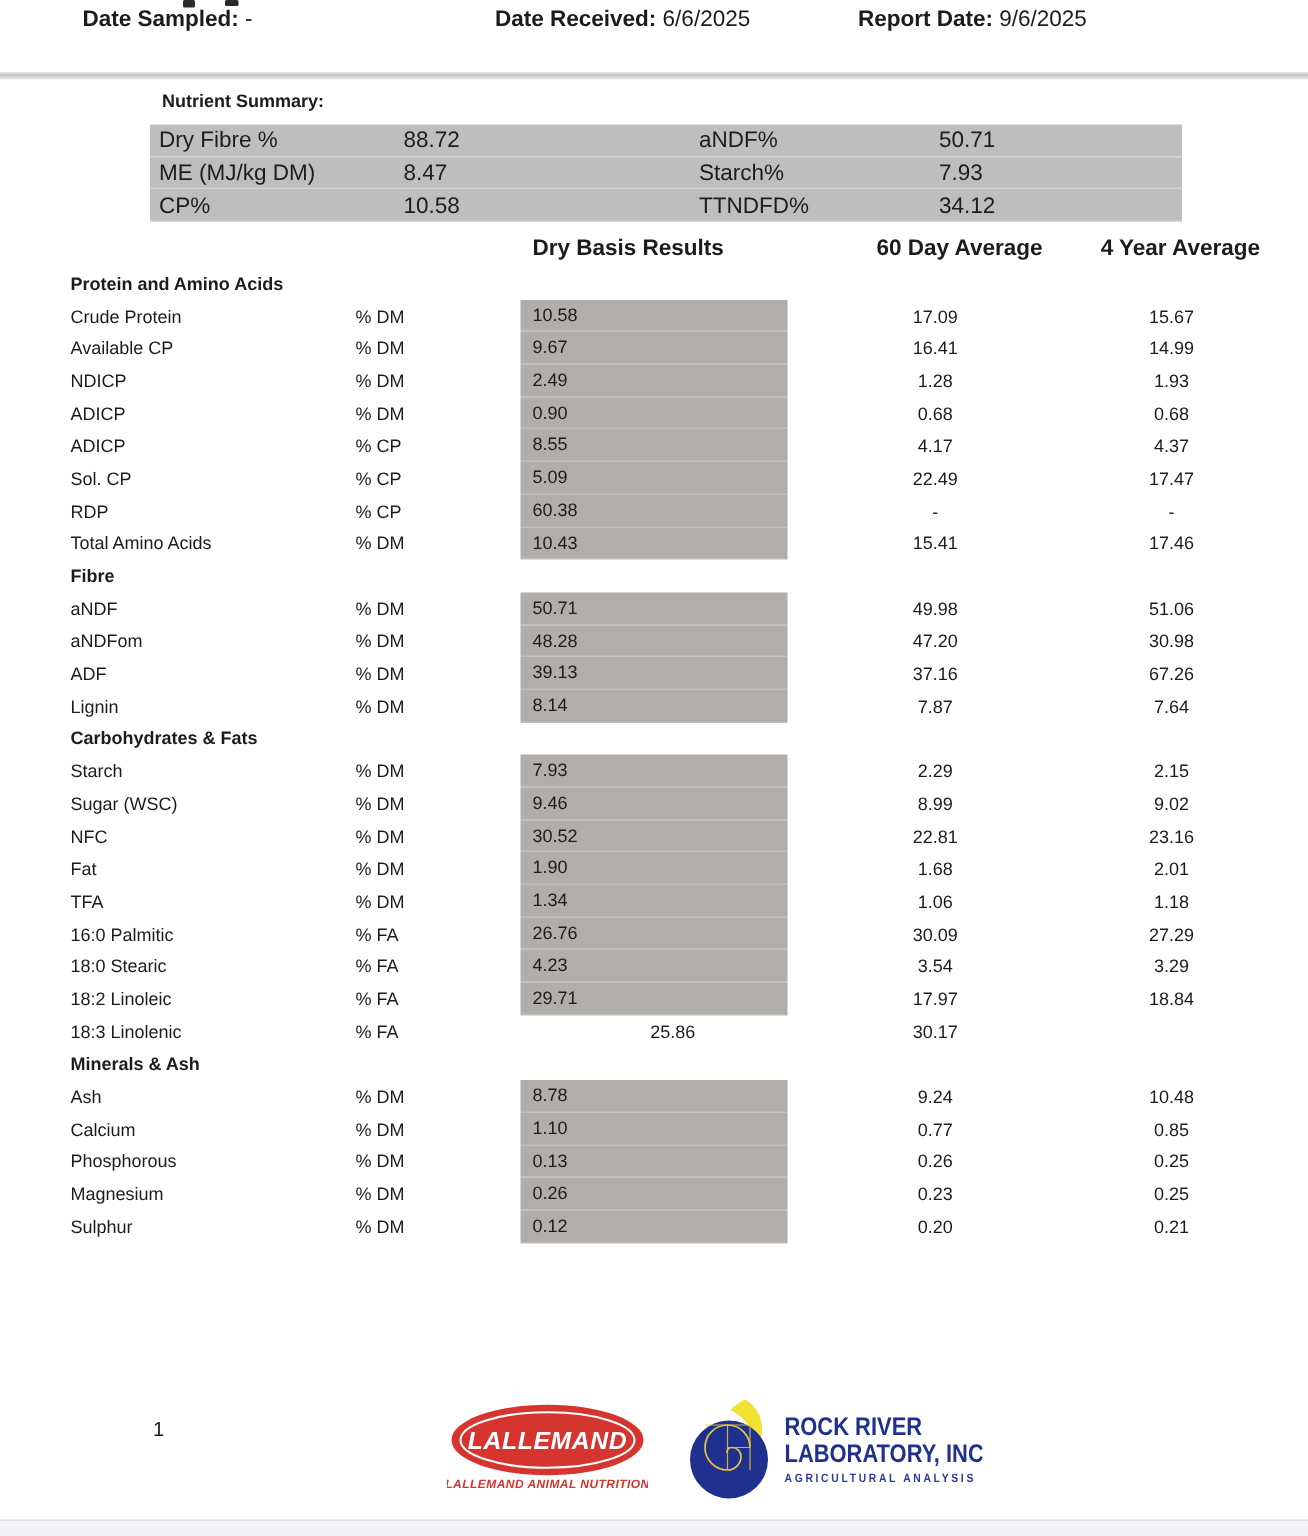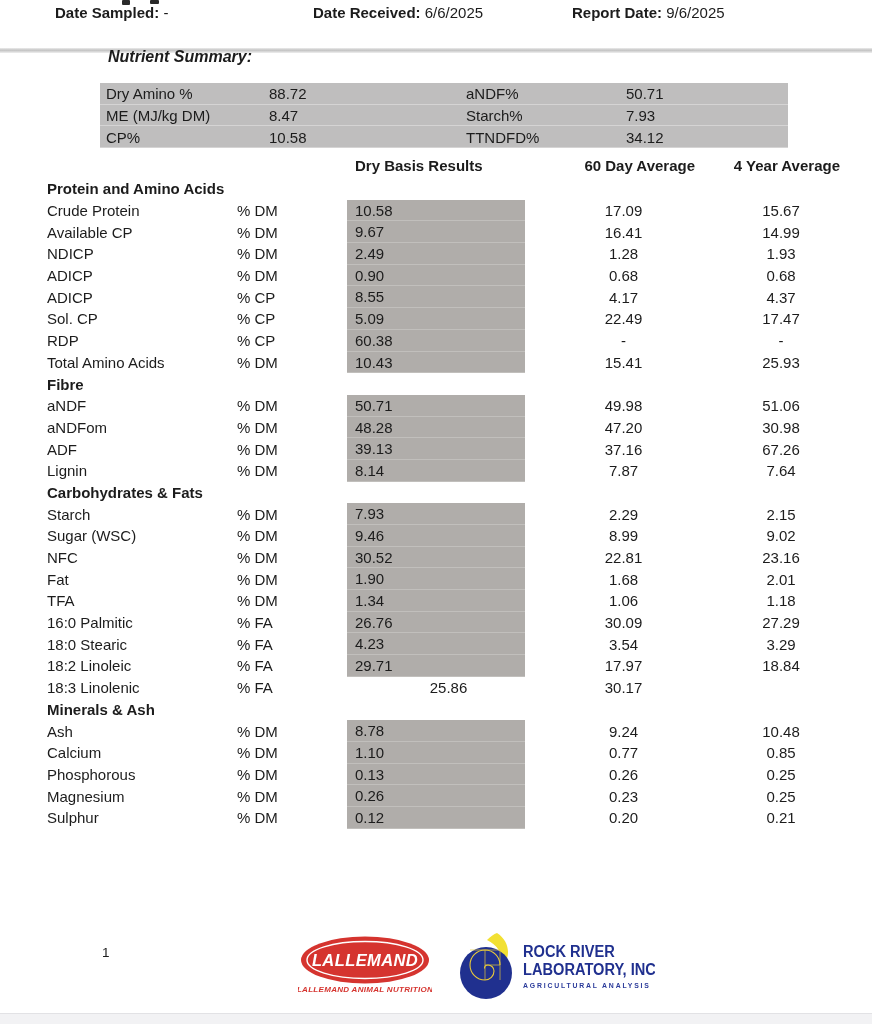--- a/index.html
+++ b/index.html
@@ -19,36 +19,36 @@
   .dates{top:4px;left:0;width:704px;height:24px;font-size:15px;}
   .date-item{position:absolute;top:0;white-space:nowrap;}
   .date-item b{font-weight:700;}
   .date-item span{font-weight:400;}
 
   
   .divider{top:48px;left:0;width:872px;height:5px;
     background:linear-gradient(to bottom,#ececec 0%,#c2c2c2 45%,#cfcfcf 60%,#efefef 100%);}
 
   
-  .sum-title{top:48px;left:108px;font-size:16px;font-weight:700;font-style:italic;}
+  .sum-title{top:60px;left:108px;font-size:12px;font-weight:700;}
   .summary-box{top:83px;left:100px;width:688px;height:65px;background:#bfbebe;}
   .sum-row{display:grid;grid-template-columns:163px 197px 160px auto;height:21.66px;
     align-items:center;padding-left:6px;box-shadow:inset 0 -1px 0 rgba(255,255,255,.35);}
   .sum-cell{font-size:15px;white-space:nowrap;}
 
   
   .thead{top:154px;left:45px;width:795px;display:grid;
     grid-template-columns:190px 110px 180px 170px 145px;height:22px;align-items:center;
     font-size:15px;font-weight:700;}
   .thead .h-basis{padding-left:10px;}
   .thead .h-avg{text-align:right;}
 
   .tbody{top:178px;left:45px;width:795px;}
   .trow{display:grid;grid-template-columns:190px 110px 180px 170px 145px;
-    height:21.7px;align-items:center;font-size:15px;}
+    height:21.7px;align-items:center;font-size:12px;}
   .trow.section .cell{font-weight:700;grid-column:1 / span 5;}
   .cell{white-space:nowrap;}
   .cell.label{padding-left:2px;}
   .cell.unit{padding-left:2px;}
   .cell.value{background:#b0adaa;height:100%;line-height:21.7px;margin-left:2px;
     padding-left:8px;box-shadow:inset 0 -1px 0 rgba(255,255,255,.22);}
   .cell.avg{text-align:center;margin-left:27px;}
 
   
   .page-num{top:945px;left:102px;font-size:13.5px;}
@@ -56,30 +56,30 @@
   .logo{position:absolute;}
 </style>
 </head>
 <body>
 
 <div class="frag" style="left:122px;top:0;width:8px;height:5px;"></div>
 <div class="frag" style="left:150px;top:0;width:9px;height:4px;"></div>
 
 <div class="abs dates">
   <div class="date-item" style="left:55px;"><b>Date Sampled:</b>&nbsp;<span>-</span></div>
-  <div class="date-item" style="left:313px;"><b>Date Received:</b>&nbsp;<span>6/6/2025</span></div>
+  <div class="date-item" style="left:330px;"><b>Date Received:</b>&nbsp;<span>6/6/2025</span></div>
   <div class="date-item" style="left:572px;"><b>Report Date:</b>&nbsp;<span>9/6/2025</span></div>
 </div>
 
 <div class="abs divider"></div>
 
 <div class="abs sum-title">Nutrient Summary:</div>
 <div class="abs summary-box">
     <div class="sum-row">
-      <div class="sum-cell">Dry Amino %</div>
+      <div class="sum-cell">Dry Fibre %</div>
       <div class="sum-cell">88.72</div>
       <div class="sum-cell">aNDF%</div>
       <div class="sum-cell">50.71</div>
     </div>
     <div class="sum-row">
       <div class="sum-cell">ME (MJ/kg DM)</div>
       <div class="sum-cell">8.47</div>
       <div class="sum-cell">Starch%</div>
       <div class="sum-cell">7.93</div>
     </div>
@@ -150,21 +150,21 @@
       <div class="cell unit">% CP</div>
       <div class="cell value">60.38</div>
       <div class="cell avg">-</div>
       <div class="cell avg">-</div>
     </div>
     <div class="trow">
       <div class="cell label">Total Amino Acids</div>
       <div class="cell unit">% DM</div>
       <div class="cell value">10.43</div>
       <div class="cell avg">15.41</div>
-      <div class="cell avg">25.93</div>
+      <div class="cell avg">17.46</div>
     </div>
     <div class="trow section">
       <div class="cell label">Fibre</div>
     </div>
     <div class="trow">
       <div class="cell label">aNDF</div>
       <div class="cell unit">% DM</div>
       <div class="cell value">50.71</div>
       <div class="cell avg">49.98</div>
       <div class="cell avg">51.06</div>

